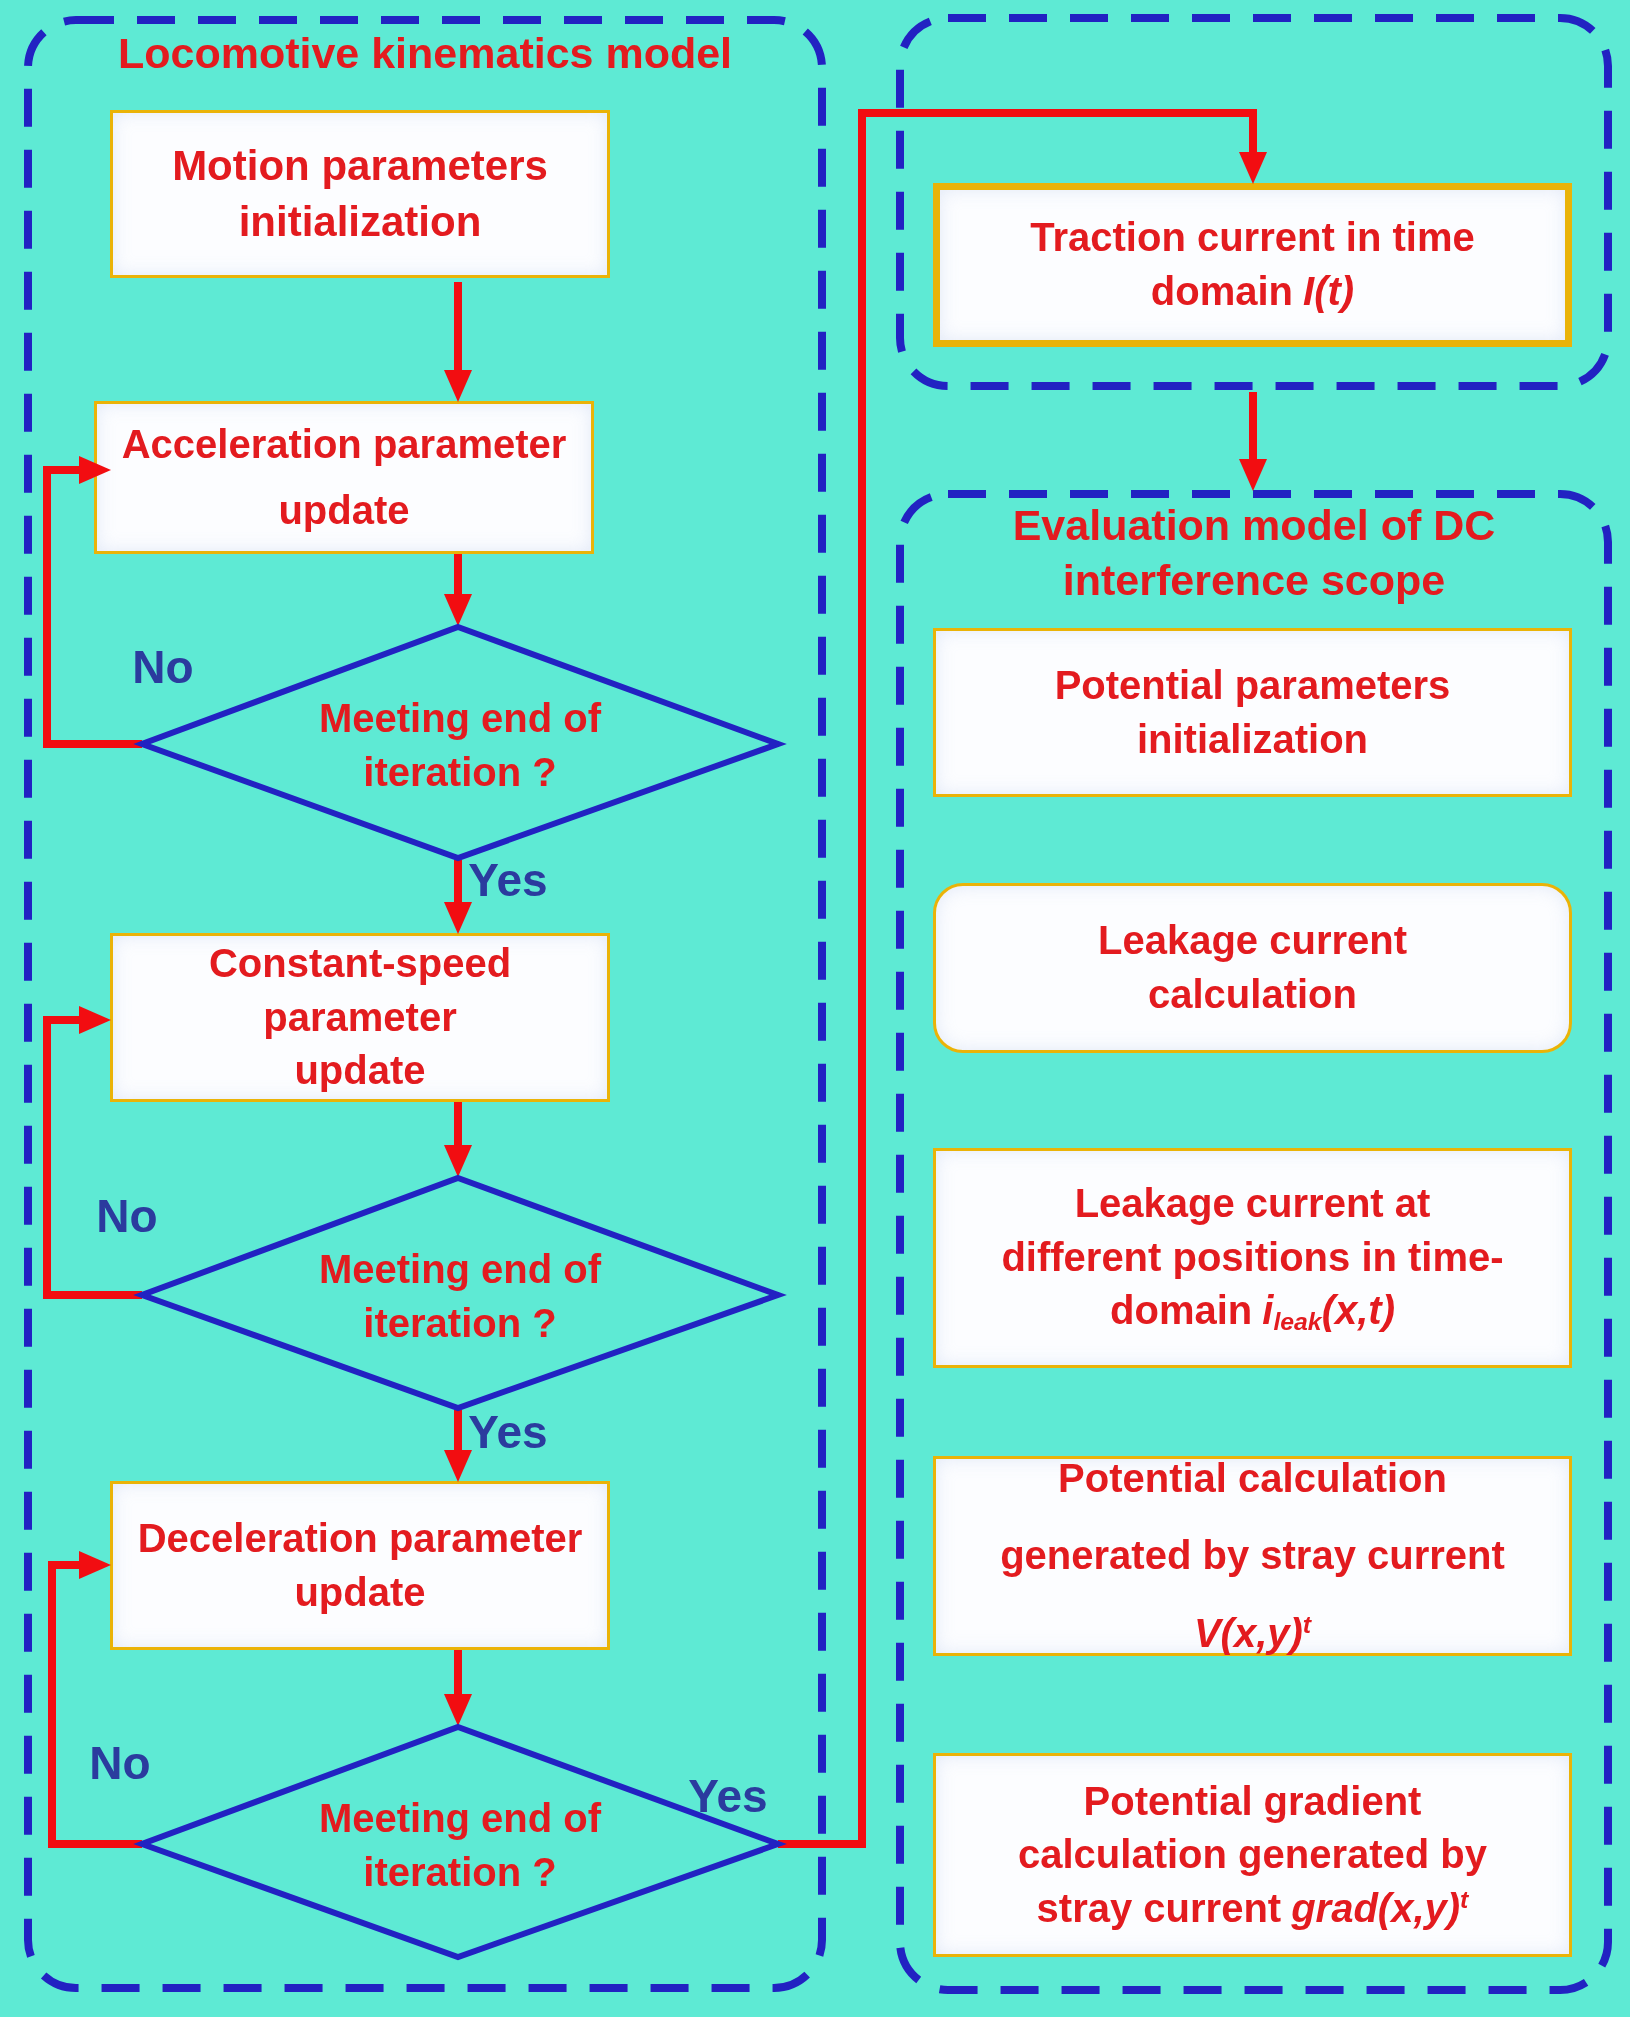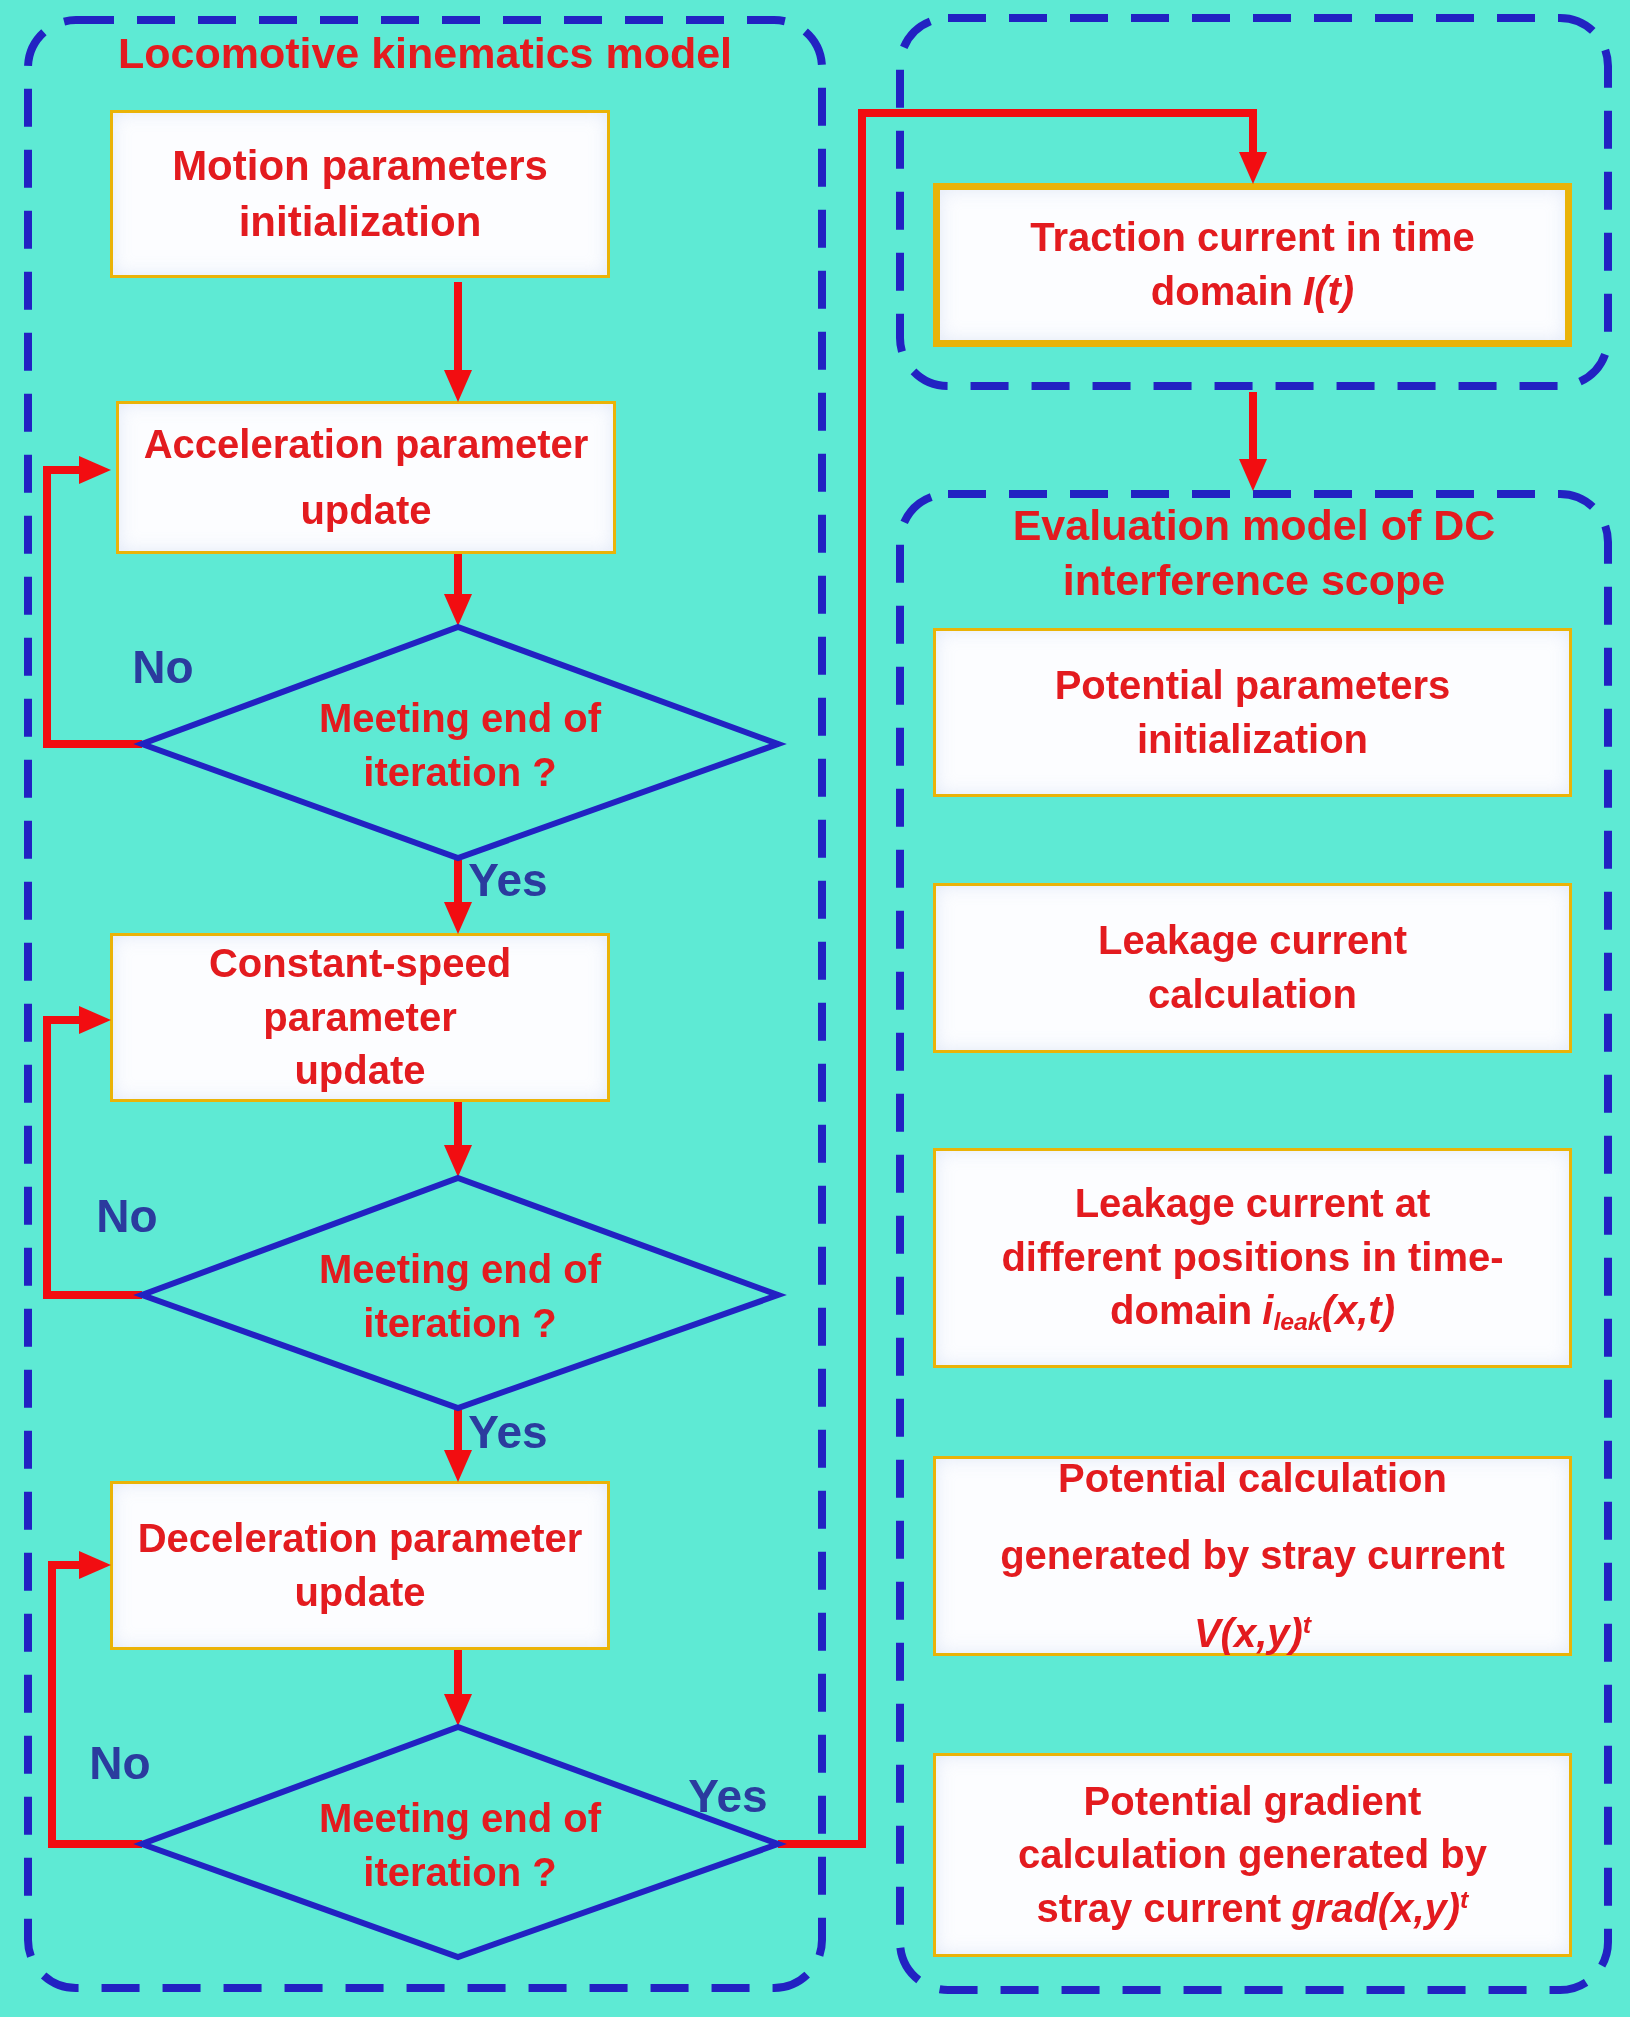--- a/index.html
+++ b/index.html
@@ -76,21 +76,21 @@
   <div class="panel-title" style="left:28px;top:26px;width:794px;">Locomotive kinematics model</div>
   <div class="panel-title" style="left:900px;top:498px;width:708px;">
     <div>Evaluation model of DC</div>
     <div>interference scope</div>
   </div>
 
   <div class="fbox" style="left:110px;top:110px;width:500px;height:168px;font-size:42px;">
     <div>Motion parameters</div>
     <div>initialization</div>
   </div>
-  <div class="fbox" style="left:116px;top:401px;width:500px;height:153px;gap:12px;">
+  <div class="fbox" style="left:94px;top:401px;width:500px;height:153px;gap:12px;">
     <div>Acceleration parameter</div>
     <div>update</div>
   </div>
   <div class="fbox" style="left:110px;top:933px;width:500px;height:169px;">
     <div>Constant-speed parameter</div>
     <div>update</div>
   </div>
   <div class="fbox" style="left:110px;top:1481px;width:500px;height:169px;">
     <div>Deceleration parameter</div>
     <div>update</div>
@@ -121,21 +121,21 @@
     <div>
       <span>domain</span><span class="math mspace"><i>I</i><i>(t)</i></span>
     </div>
   </div>
 
   <div class="fbox" style="left:933px;top:628px;width:639px;height:169px;">
     <div>Potential parameters</div>
     <div>initialization</div>
   </div>
 
-  <div class="fbox" style="left:933px;top:883px;width:639px;height:170px;">
+  <div class="fbox" style="left:933px;top:883px;width:639px;height:170px;border-radius:30px;">
     <div>Leakage current</div>
     <div>calculation</div>
   </div>
 
   <div class="fbox" style="left:933px;top:1148px;width:639px;height:220px;">
     <div>Leakage current at</div>
     <div>different positions in time-</div>
     <div>
       <span>domain</span><span class="math mspace"><i>i</i><sub><i>leak</i></sub><i>(x,t)</i></span>
     </div>

